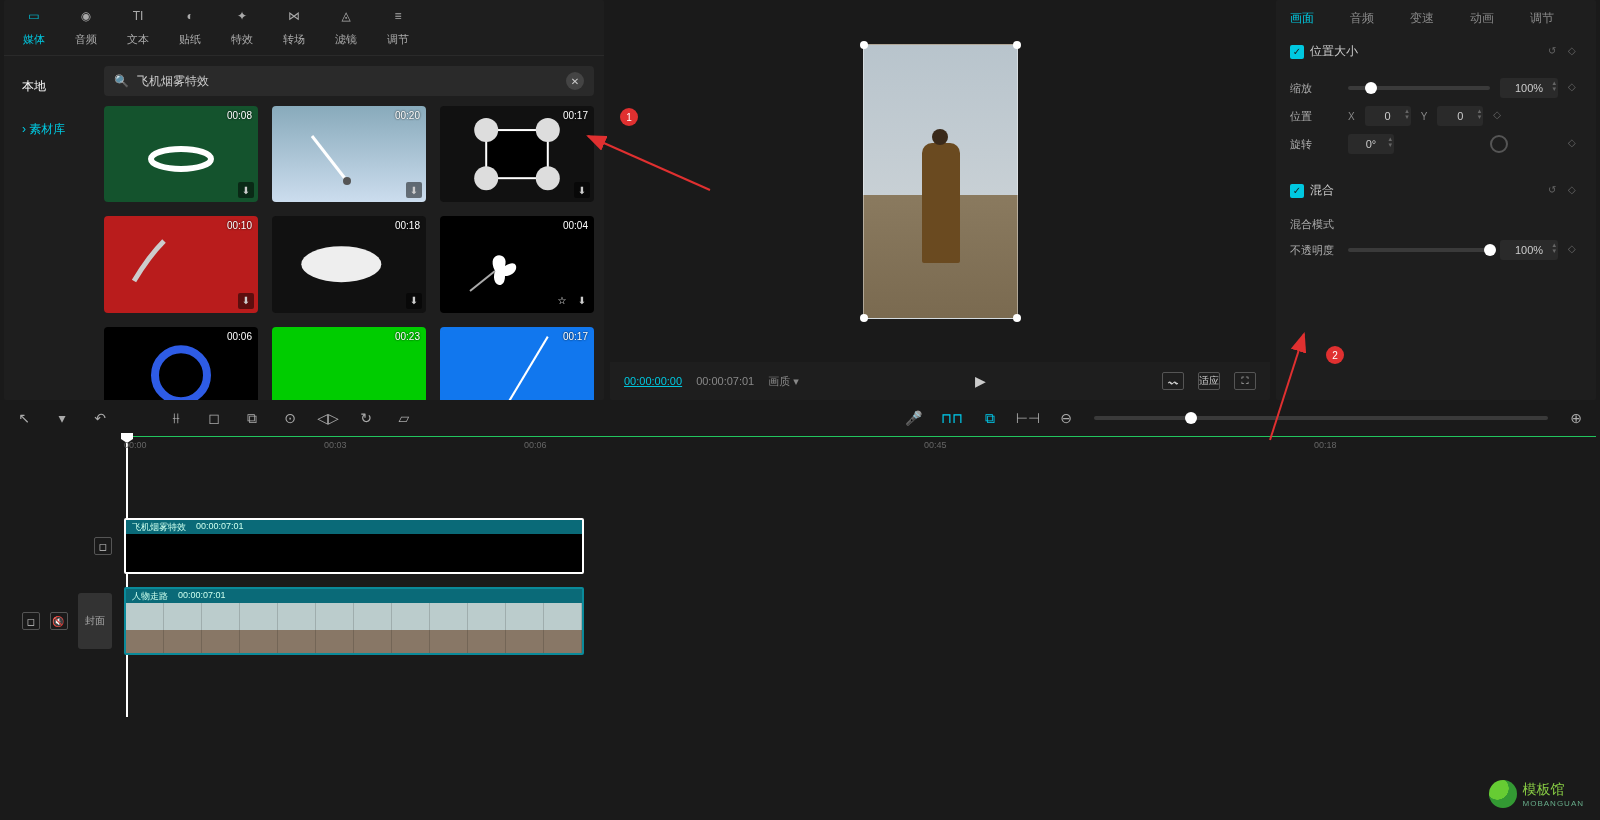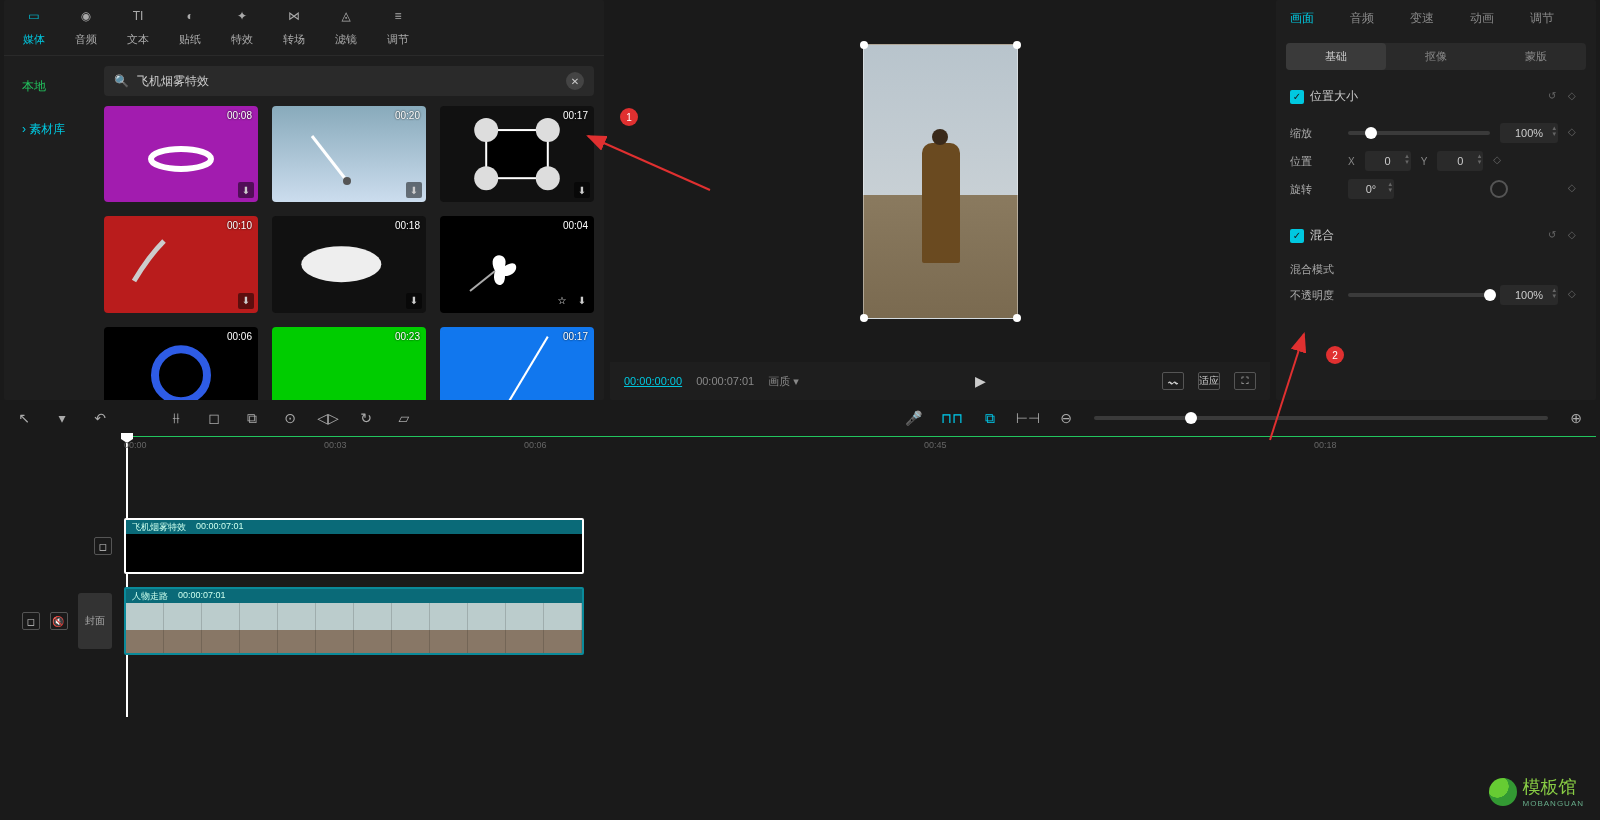--- a/index.html
+++ b/index.html
@@ -8,21 +8,21 @@
 .panel { background:#1e1e1e; border-radius:2px; }
 
 .lib { width:600px; display:flex; flex-direction:column; }
 .cats { display:flex; gap:28px; padding:4px 18px 8px; border-bottom:1px solid #2a2a2a; }
 .cat { display:flex; flex-direction:column; align-items:center; gap:4px; cursor:pointer; color:#aaa; }
 .cat.active { color:#00c8e0; }
 .cat-ico { width:24px; height:24px; display:flex; align-items:center; justify-content:center; }
 .cat-lbl { font-size:11px; }
 .lib-body { display:flex; flex:1; overflow:hidden; }
 .lib-side { width:90px; padding:16px 0; display:flex; flex-direction:column; gap:14px; }
-.lib-tab { padding:6px 18px; font-size:12px; color:#22c55e; cursor:pointer; }
+.lib-tab { padding:6px 18px; font-size:12px; color:#ffffff; cursor:pointer; }
 .lib-tab.active { color:#00c8e0; }
 .lib-tab.active::before { content:"› "; color:#00c8e0; }
 .lib-main { flex:1; padding:10px; display:flex; flex-direction:column; gap:10px; overflow:auto; }
 .search { display:flex; align-items:center; background:#2a2a2a; border-radius:4px; padding:6px 10px; gap:8px; }
 .search input { flex:1; background:transparent; border:none; outline:none; color:#ccc; font-size:12px; }
 .search-x { width:18px; height:18px; border-radius:50%; background:#444; display:flex; align-items:center; justify-content:center; cursor:pointer; font-size:10px; }
 .grid { display:grid; grid-template-columns:repeat(3,1fr); gap:14px; }
 .thumb { position:relative; aspect-ratio:16/10; background:#000; border-radius:4px; overflow:hidden; cursor:pointer; }
 .thumb .dur { position:absolute; top:4px; right:6px; font-size:10px; color:#fff; text-shadow:0 0 2px #000; }
 .thumb .dl { position:absolute; bottom:4px; right:4px; width:16px; height:16px; background:rgba(0,0,0,.5); border-radius:2px; display:flex; align-items:center; justify-content:center; font-size:10px; }
@@ -135,21 +135,21 @@
         <div class="lib-tab">本地</div>
         <div class="lib-tab active">素材库</div>
       </div>
       <div class="lib-main">
         <div class="search">
           <span>🔍</span>
           <input value="飞机烟雾特效" style="">
           <div class="search-x">✕</div>
         </div>
         <div class="grid">
-          <div class="thumb" style="background:#a21caf"><svg width="100%" height="100%">
+          <div class="thumb" style="background:#14532d"><svg width="100%" height="100%">
                 <ellipse cx="50%" cy="55%" rx="30" ry="10" fill="none" stroke="#fff" stroke-width="6"></ellipse>
               </svg><span class="dur">00:08</span><span class="dl">⬇</span></div>
           <div class="thumb" style="background:linear-gradient(#8ab,#cde)"><svg width="100%" height="100%">
                 <path d="M75 75 L40 30" stroke="#fff" stroke-width="3"></path>
                 <circle cx="75" cy="75" r="4" fill="#555"></circle>
               </svg><span class="dur">00:20</span><span class="dl">⬇</span></div>
           <div class="thumb" style="background:#111"><svg width="100%" height="100%">
                 <rect x="30%" y="25%" width="40%" height="50%" fill="#000" stroke="#fff" stroke-width="2"></rect>
                 <circle cx="30%" cy="25%" r="12" fill="#ddd"></circle>
                 <circle cx="70%" cy="25%" r="12" fill="#ddd"></circle>
@@ -205,25 +205,20 @@
   </div>
 
   <div class="panel props">
     <div class="prop-tabs">
       <span class="prop-tab active">画面</span>
       <span class="prop-tab">音频</span>
       <span class="prop-tab">变速</span>
       <span class="prop-tab">动画</span>
       <span class="prop-tab">调节</span>
     </div>
-    <div class="sub-tabs">
-      <div class="sub-tab active">基础</div>
-      <div class="sub-tab">抠像</div>
-      <div class="sub-tab">蒙版</div>
-    </div>
     <div class="sect">
       <div class="sect-hd">
           <span class="chk">✓</span>
           <span>位置大小</span>
           <div class="spacer"></div>
           <span class="kf">↺</span>
           <span class="kf">◇</span>
         </div>
       <div class="row">
         <span class="row-lbl">缩放</span>
@@ -378,16 +373,16 @@
       <marker id="ah2" markerWidth="10" markerHeight="8" refX="9" refY="4" orient="auto">
         <polygon points="0 0, 10 4, 0 8" fill="#e03030"></polygon>
       </marker>
     </defs>
     <line x1="8" y1="112" x2="42" y2="6" stroke="#e03030" stroke-width="2" marker-end="url(#ah2)"></line>
   </svg>
 
 <div class="watermark">
   <div class="wm-logo"></div>
   <div>
-      <div style="font-size:18px;color:#8c4">模板馆</div>
+      <div style="font-size:14px;color:#8c4">模板馆</div>
       <div style="font-size:8px;color:#6a8;letter-spacing:1px">MOBANGUAN</div>
     </div>
 </div>
 
 </body></html>

